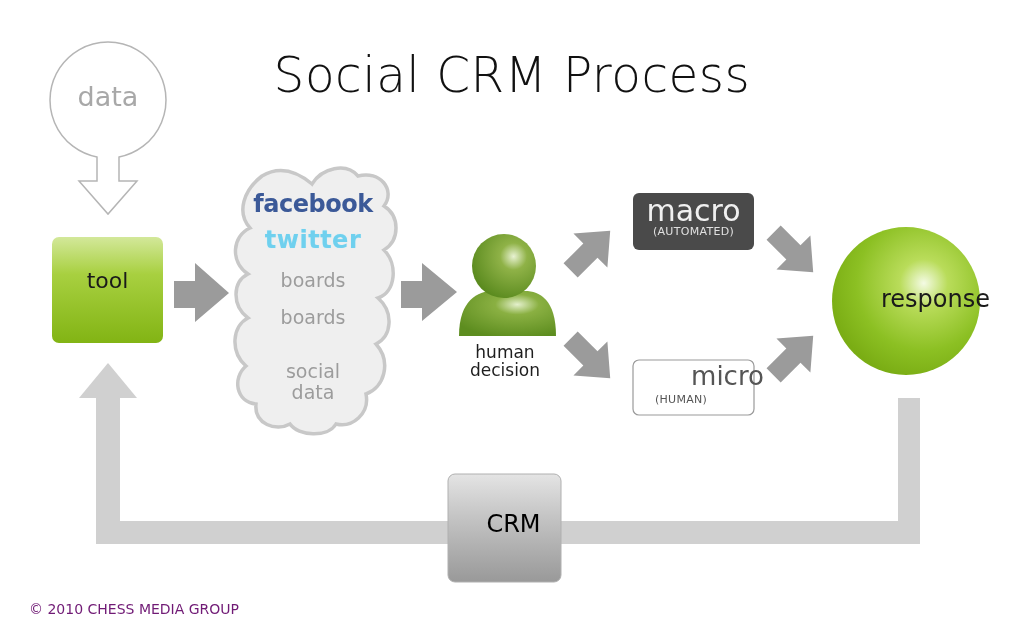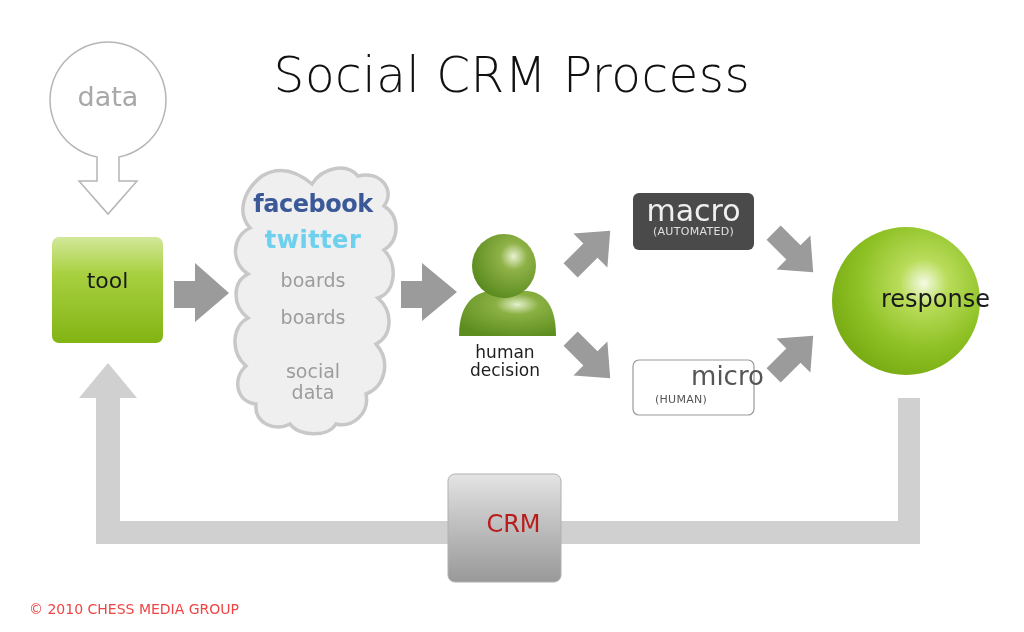--- a/index.html
+++ b/index.html
@@ -21,22 +21,22 @@
   .cloud-item { left: 238px; width: 150px; font-size: 19px; color: #9c9c9c; line-height: 21px; }
   #cloud-blogs { top: 270px; }
   #cloud-message { top: 307px; }
   #cloud-social { top: 361px; }
   #human-label { left: 455px; width: 100px; top: 343px; font-size: 17px; color: #1e1e1e; line-height: 18px; }
   #macro-main { left: 633px; width: 121px; top: 196px; font-size: 30px; color: #f0f0f0; }
   #macro-sub { left: 633px; width: 121px; top: 226px; font-size: 11px; color: #e0e0e0; letter-spacing: 0.3px; }
   #micro-main { left: 633px; width: 121px; top: 363px; font-size: 26px; color: #555; margin-left: 34px; }
   #micro-sub { left: 633px; width: 96px; top: 394px; font-size: 11px; color: #555; letter-spacing: 0.3px; }
   #response-label { left: 830px; width: 160px; top: 287px; font-size: 24px; color: #1a1a1a; text-align: right; }
-  #crm-label { left: 448px; width: 131px; top: 512px; font-size: 24px; color: #b91c1c; }
-  #copyright { left: 29px; top: 601px; font-size: 14px; color: #ef4444; }
+  #crm-label { left: 448px; width: 131px; top: 512px; font-size: 24px; color: #000000; }
+  #copyright { left: 29px; top: 601px; font-size: 14px; color: #701a75; }
 </style>
 </head>
 <body>
 
 <div id="title" class="abs">Social CRM Process</div>
 
 <svg id="diagram" width="1024" height="632" viewBox="0 0 1024 632">
   <defs>
     <linearGradient id="gListen" x1="0" y1="0" x2="0" y2="1">
       <stop offset="0" stop-color="#d3e89a"></stop>

